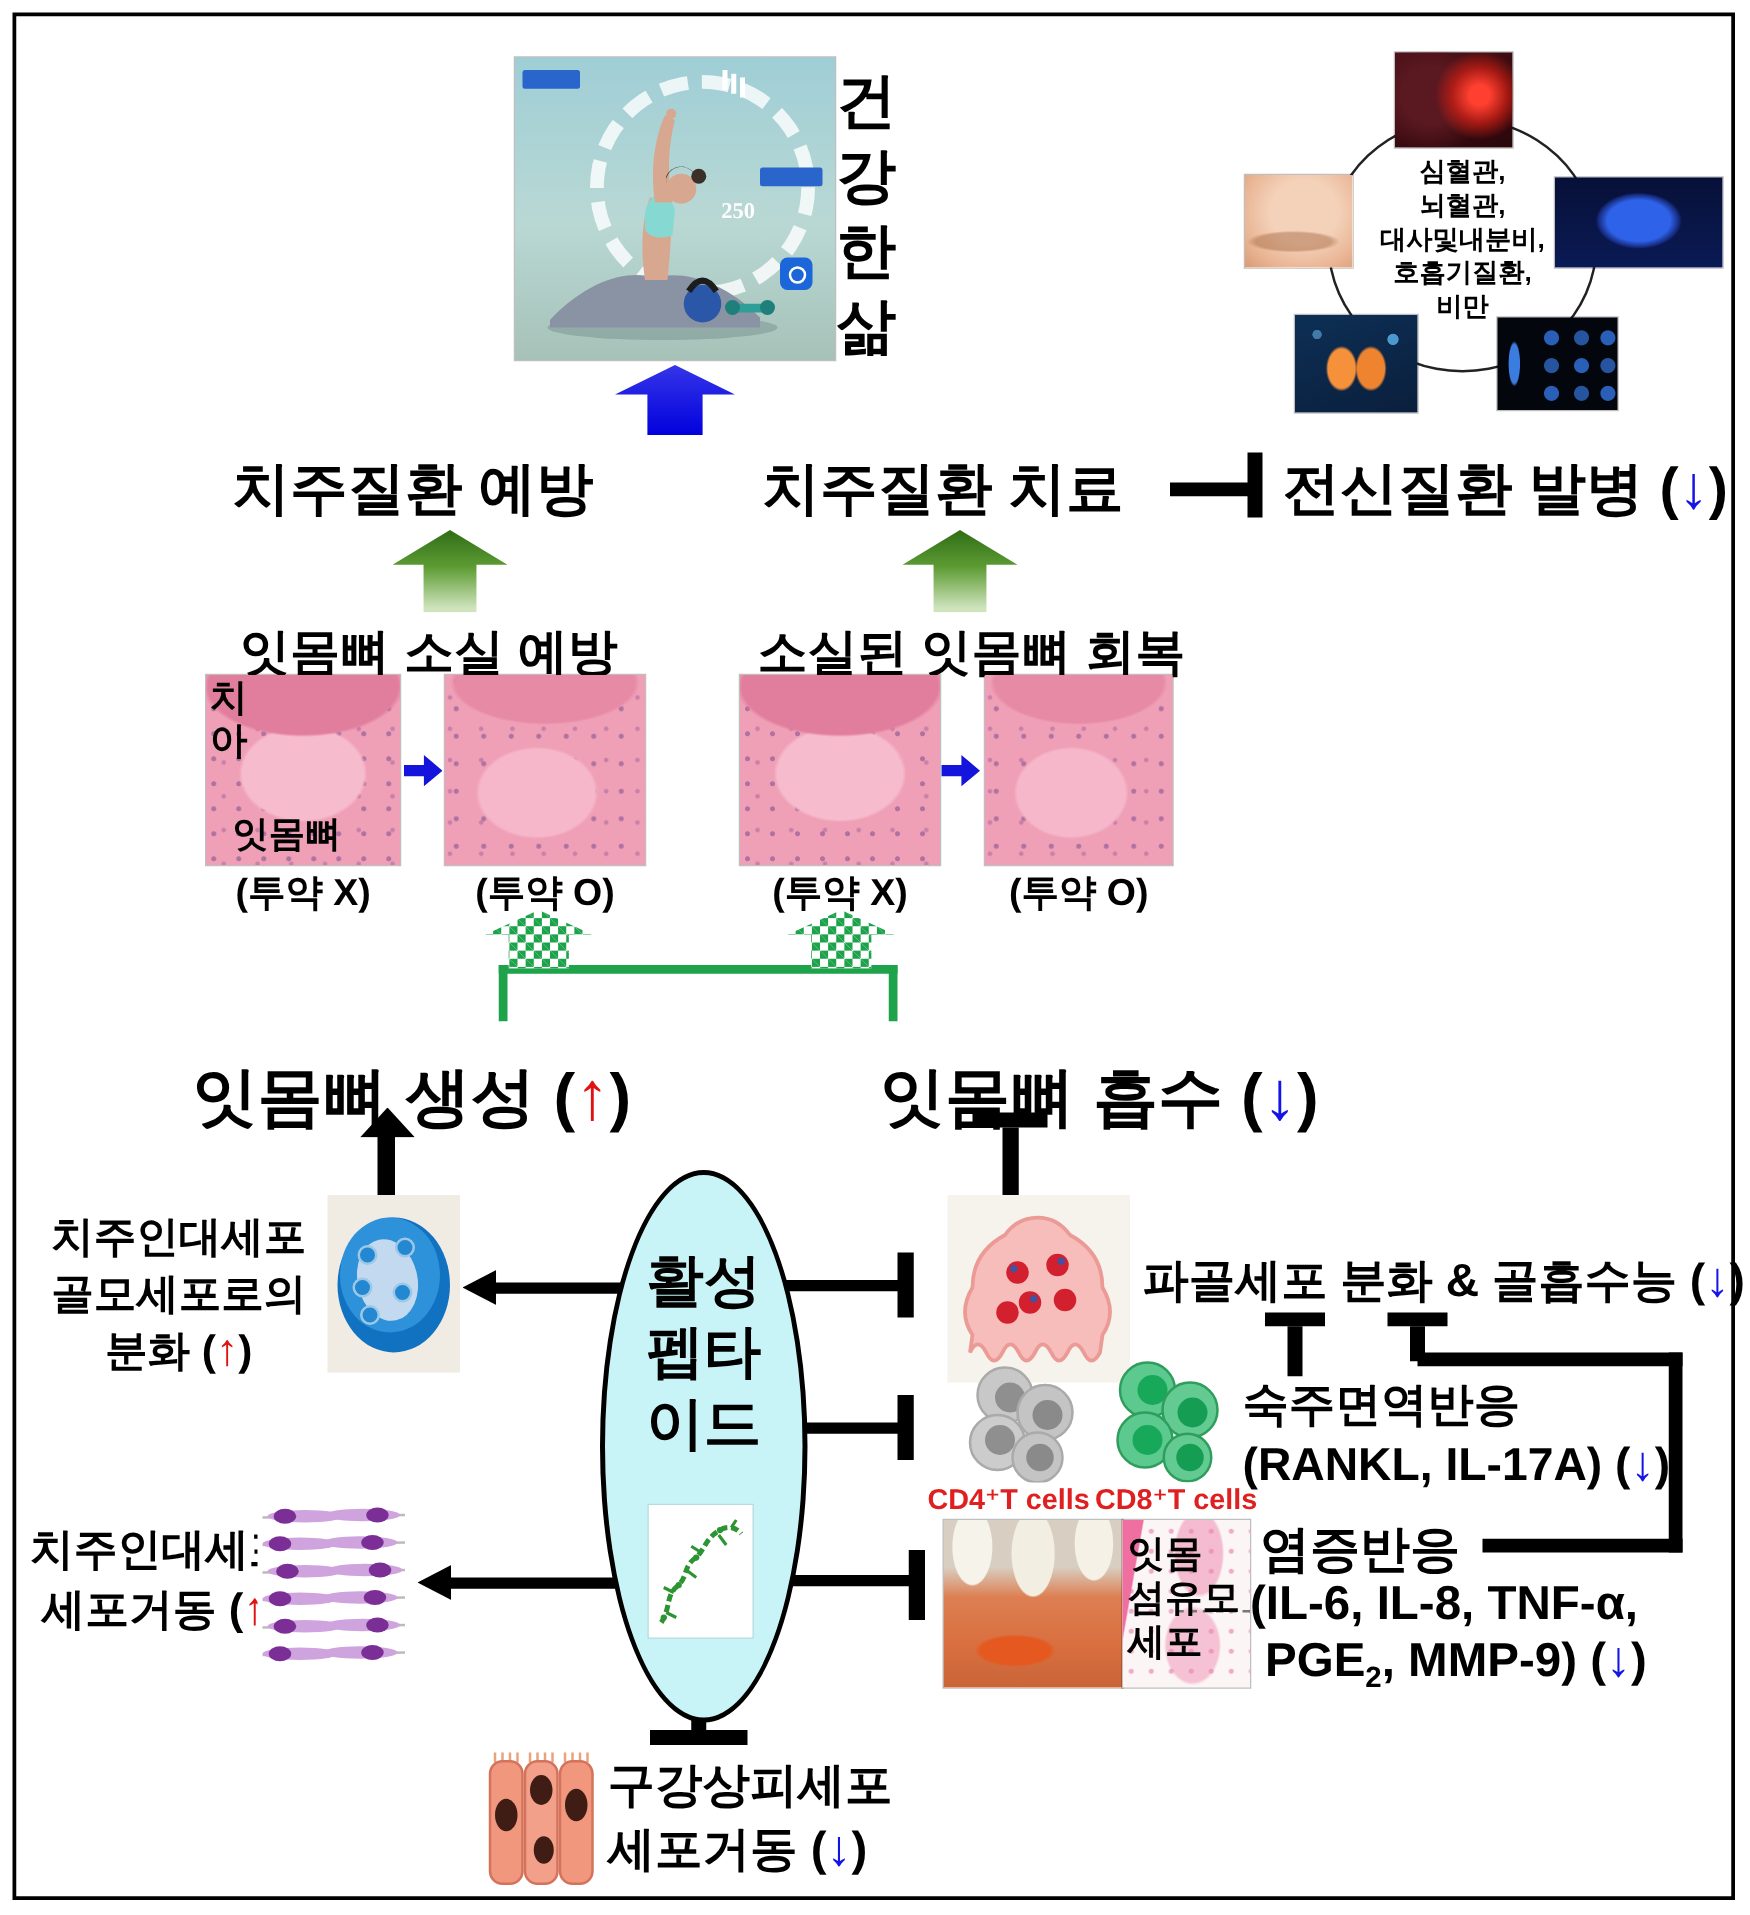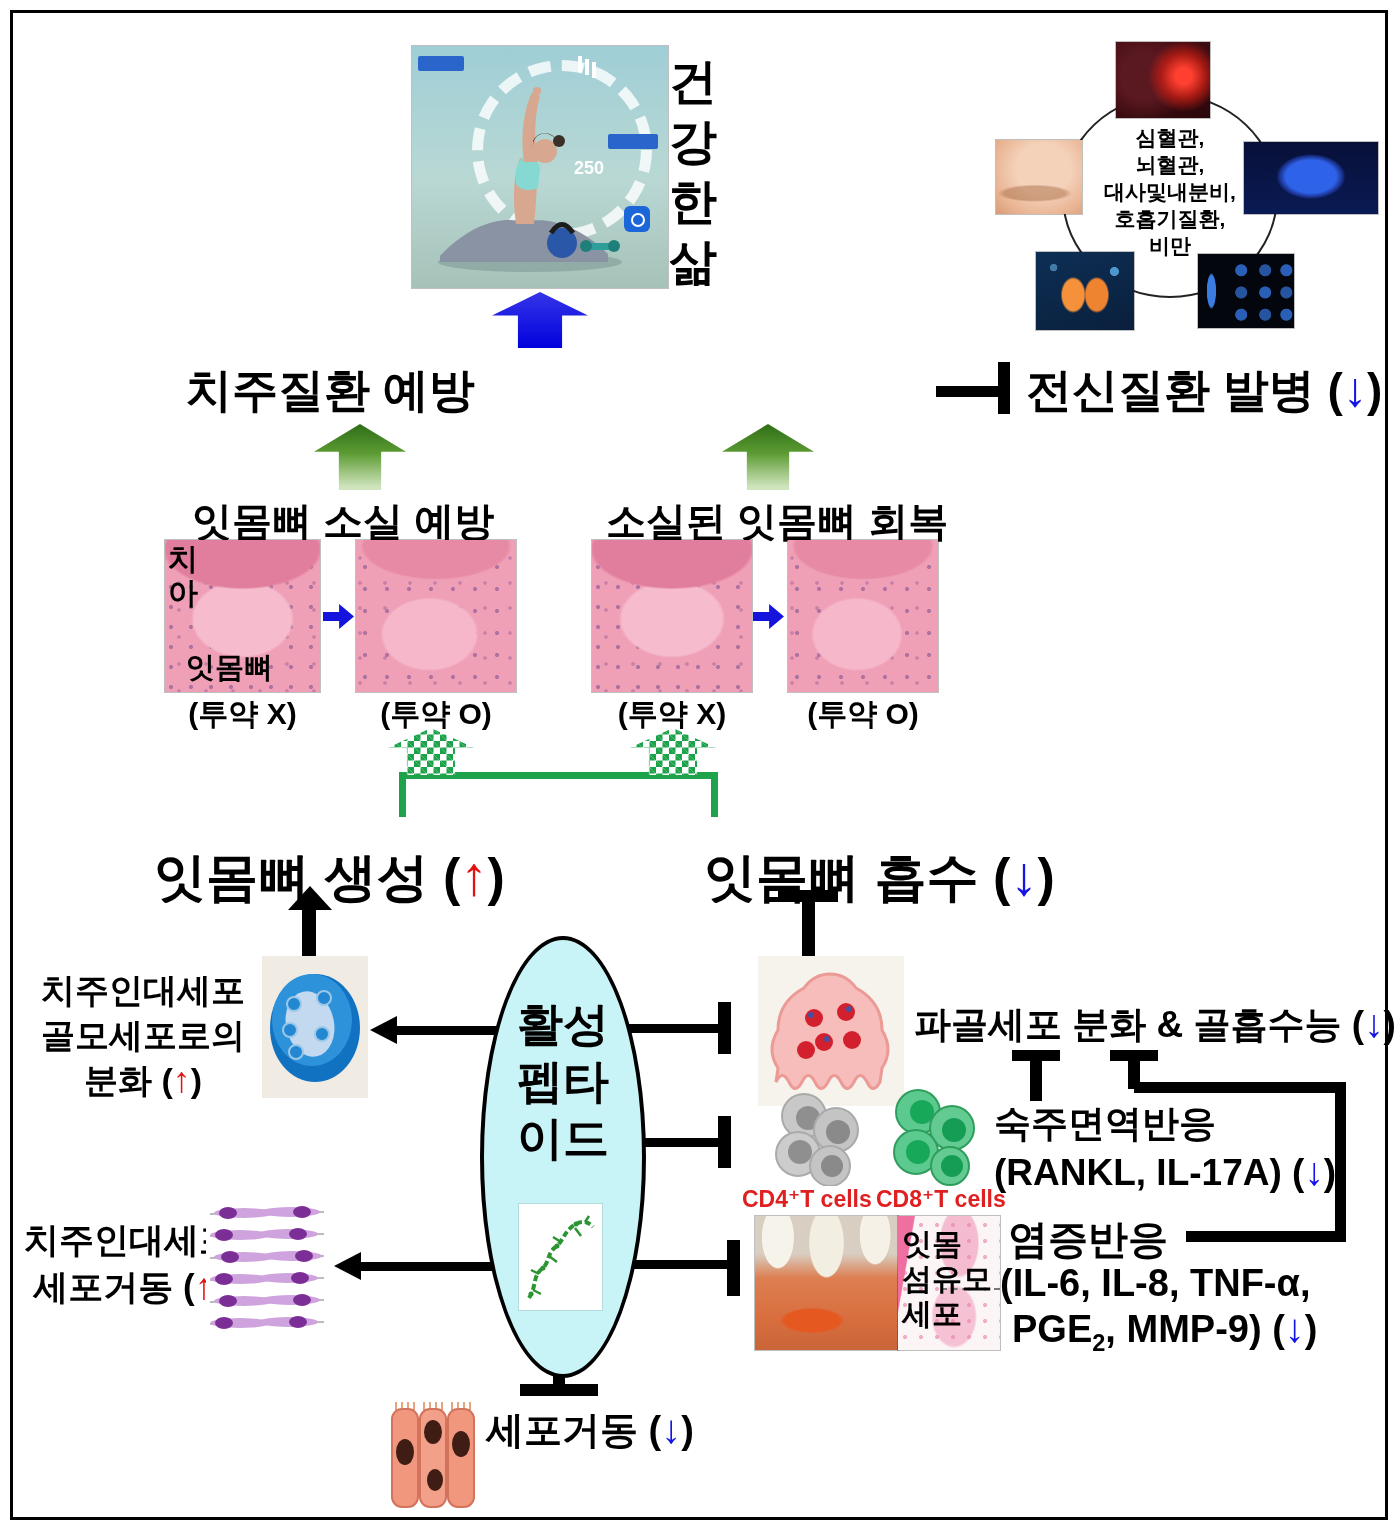--- a/index.html
+++ b/index.html
@@ -31,21 +31,21 @@
   
   .yoga{background:linear-gradient(180deg,#9fced6 0%,#b9d8d4 55%,#a6c2b8 100%);overflow:hidden;}
   .dial{position:absolute;right:16px;top:14px;width:158px;height:158px;border:11px dashed rgba(255,255,255,.8);border-radius:50%;}
   .chip{position:absolute;background:#2a65cc;border-radius:2px;}
   .dialval{position:absolute;color:#fff;font-weight:bold;font-size:18px;}
   .appchip{position:absolute;width:26px;height:26px;background:#1b66d8;border-radius:6px;}
   .appchip span{position:absolute;left:7px;top:7px;width:10px;height:10px;border:2px solid #fff;border-radius:50%;}
   .sigbars{position:absolute;width:4px;height:16px;background:#fff;box-shadow:7px 3px 0 #fff,14px 6px 0 #fff;}
   
   .circle{background:#fff;border:2px solid #222;border-radius:50%;}
-  .photo{box-shadow:0 0 0 1px rgba(0,0,0,.25);}
+  .photo{box-shadow:0 0 0 1px rgba(0,0,0,.25);font-family:Liberation Serif, serif;}
   .heart{background:radial-gradient(circle at 72% 45%,#ff4030 0 10%,rgba(200,30,20,.75) 28%,transparent 45%),
                     radial-gradient(circle at 30% 45%,#5a1820 0 30%,transparent 60%),
                     linear-gradient(150deg,#4a1016,#2a070b);}
   .brain{background:radial-gradient(ellipse 46px 30px at 50% 48%,#2e62e8 0 55%,rgba(40,70,200,.45) 70%,transparent 75%),
                     radial-gradient(circle at 52% 52%,#e83030 0 6%,transparent 10%),
                     linear-gradient(#071037,#0a1a55);}
   .belly{background:radial-gradient(ellipse 60px 14px at 45% 72%,rgba(160,100,60,.45) 0 50%,transparent 62%),
                     radial-gradient(ellipse at 55% 40%,#f4d2ba 0 40%,#e9b493 75%,#d89b74);}
   .lungs{background:radial-gradient(ellipse 18px 26px at 38% 55%,#f5913a 0 60%,transparent 70%),
                     radial-gradient(ellipse 18px 26px at 62% 55%,#ef8430 0 60%,transparent 70%),
@@ -146,20 +146,21 @@
       <div>비만</div>
     </div>
   </div>
   <div class="abs photo heart" style="left:1116px;top:42px;width:94px;height:76px;z-index:2;"></div>
   <div class="abs photo brain" style="left:1244px;top:142px;width:134px;height:72px;z-index:2;"></div>
   <div class="abs photo belly" style="left:996px;top:140px;width:86px;height:74px;z-index:2;"></div>
   <div class="abs photo lungs" style="left:1036px;top:252px;width:98px;height:78px;z-index:2;"></div>
   <div class="abs photo bodyscan" style="left:1198px;top:254px;width:96px;height:74px;z-index:2;"></div>
 
   <div class="abs k t46" style="left:186px;top:360px;">치주질환 예방</div>
+  <div class="abs k t46" style="left:610px;top:360px;">치주질환 치료</div>
   <div class="abs hline" style="left:936px;top:386px;width:64px;height:11px;"></div>
   <div class="abs vline" style="left:998px;top:362px;width:12px;height:52px;"></div>
   <div class="abs k t46" style="left:1026px;top:360px;">
     <span>전신질환 발병 (</span><span class="blu glyph">↓</span><span>)</span>
   </div>
 
   <div class="abs blockarrow greenarrow" style="left:314px;top:424px;width:92px;height:66px;"></div>
   <div class="abs blockarrow greenarrow" style="left:722px;top:424px;width:92px;height:66px;"></div>
 
   <div class="abs k t40" style="left:192px;top:494px;">잇몸뼈 소실 예방</div>
@@ -374,15 +375,16 @@
       <rect x="6" y="13" width="26" height="98" rx="10" fill="#f0977d" stroke="#d4735b" stroke-width="2"></rect>
       <rect x="34" y="13" width="26" height="98" rx="10" fill="#f2a089" stroke="#d4735b" stroke-width="2"></rect>
       <rect x="62" y="13" width="26" height="98" rx="10" fill="#f0977d" stroke="#d4735b" stroke-width="2"></rect>
       <ellipse cx="19" cy="56" rx="9" ry="13" fill="#3f1d14"></ellipse>
       <ellipse cx="47" cy="36" rx="9" ry="12" fill="#3f1d14"></ellipse>
       <ellipse cx="49" cy="84" rx="8" ry="11" fill="#3f1d14"></ellipse>
       <ellipse cx="75" cy="48" rx="9" ry="13" fill="#3f1d14"></ellipse>
     </svg>
   </div>
   <div class="abs k t38" style="left:486px;top:1404px;line-height:50px;">
+    <div>구강상피세포</div>
     <div><span>세포거동 (</span><span class="blu glyph">↓</span><span>)</span></div>
   </div>
 </div>
 
 </body></html>

